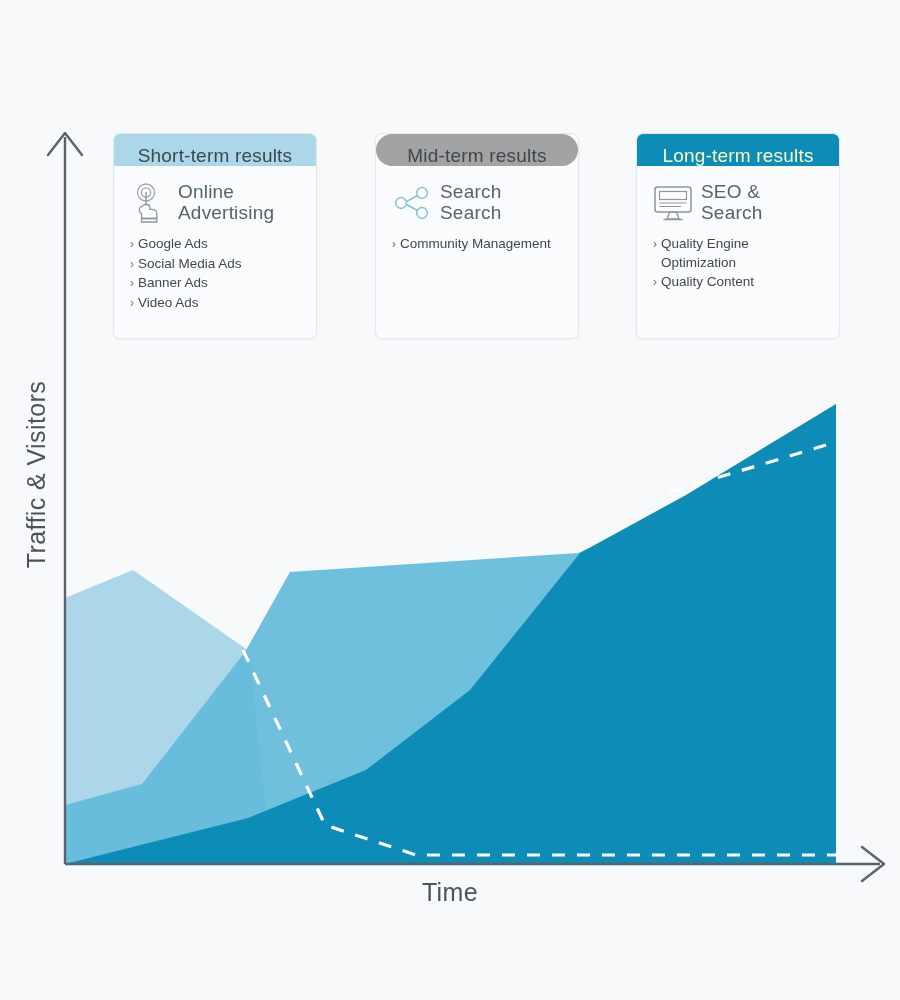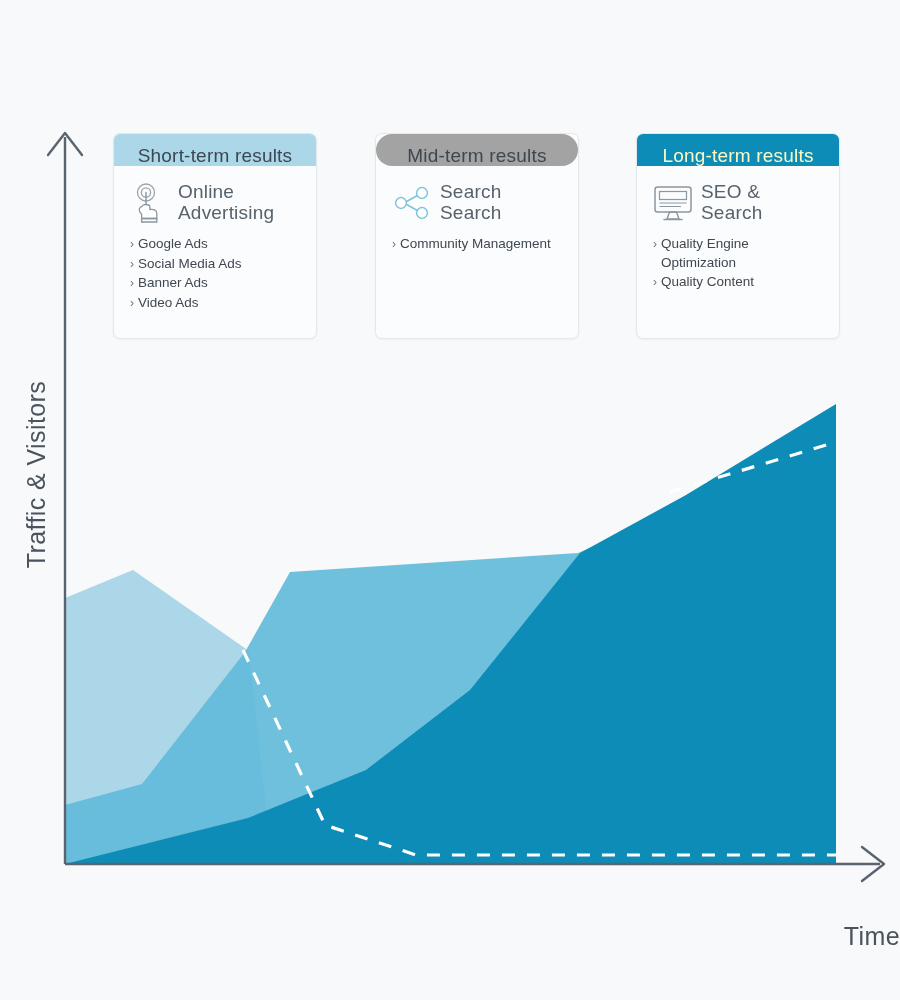--- a/index.html
+++ b/index.html
@@ -47,23 +47,22 @@
     text-align: center;
     font-size: 25px;
     transform: rotate(-90deg);
     transform-origin: 50% 50%;
     white-space: nowrap;
   }
   #x-axis-title {
     left: 0;
     top: 878px;
     width: 900px;
-    text-align: right;
+    text-align: center;
     font-size: 25px;
-    margin-top: 44px;
   }
 
   
   .card {
     position: absolute;
     width: 204px;
     background: #fbfcfd;
     border: 1px solid #e3e8ec;
     border-radius: 7px;
     box-shadow: 0 1px 2px rgba(60,70,80,0.05);

